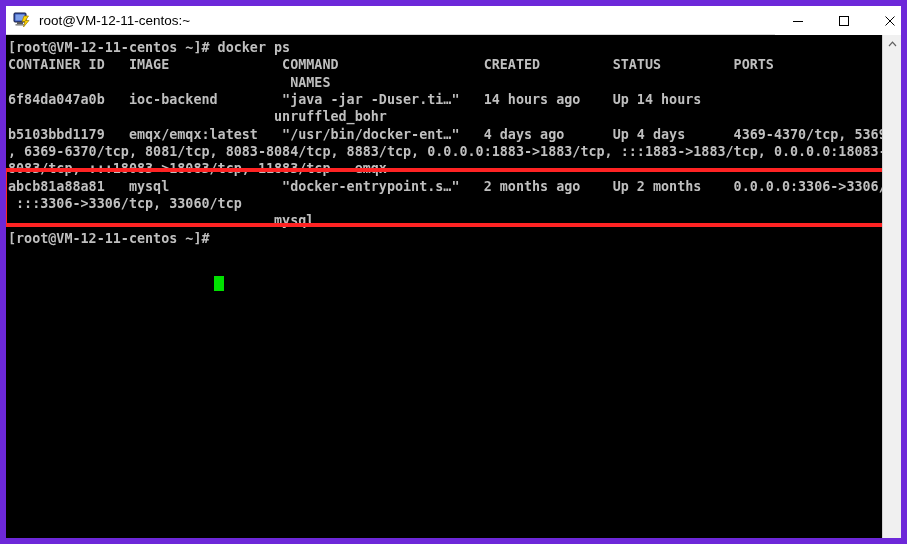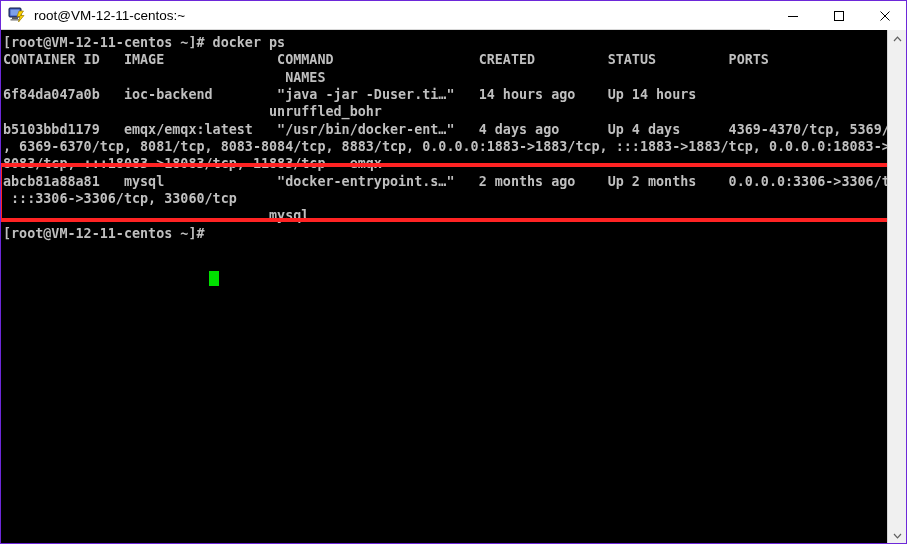--- a/index.html
+++ b/index.html
@@ -9,21 +9,21 @@
   }
   body {
     font-family: "Liberation Sans", sans-serif;
   }
   #window {
     position: relative;
     width: 907px;
     height: 544px;
     box-sizing: border-box;
     background: #000000;
-    border: 1px solid #6d28d9;
+    border: 6px solid #6d28d9;
     overflow: hidden;
   }
   
   #titlebar {
     position: absolute;
     left: 0; top: 0;
     width: 907px;
     height: 29px;
     background: #ffffff;
     border-bottom: 1px solid #d8d8d8;

